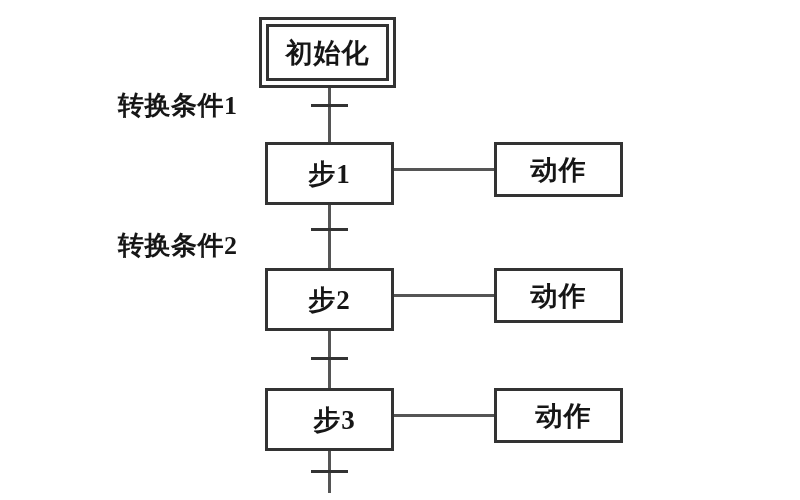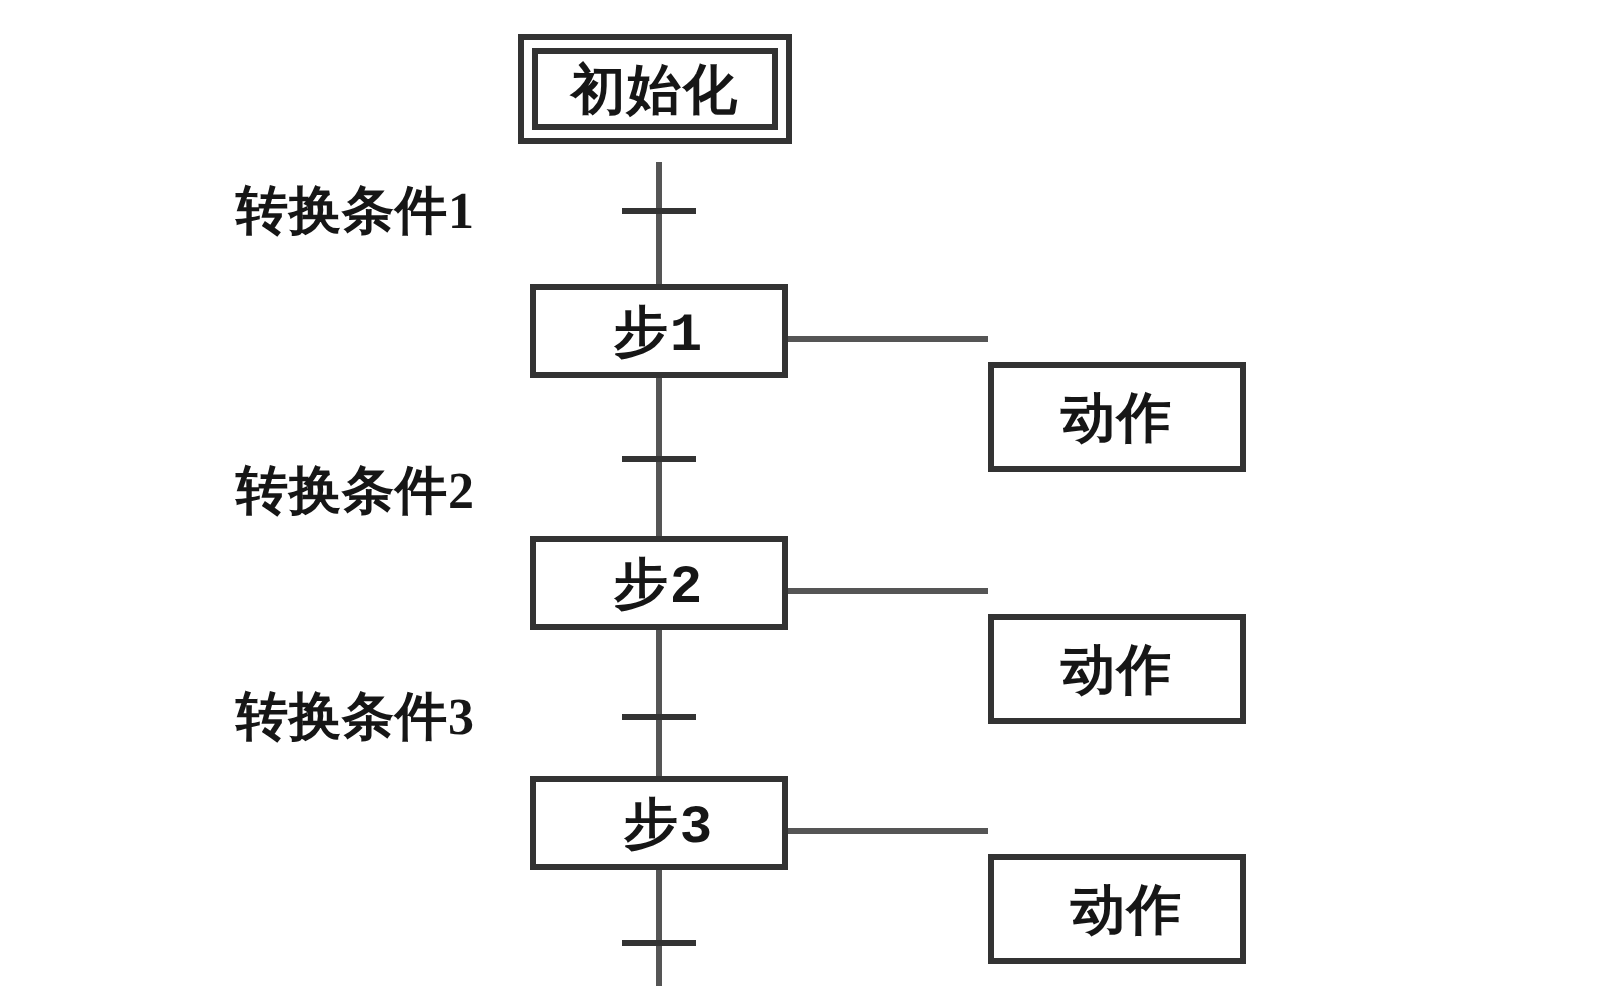--- a/index.html
+++ b/index.html
@@ -63,45 +63,43 @@
     align-items: center;
     justify-content: center;
     font-size: 27px;
     z-index: 1;
     letter-spacing: 1px;
   }
   .init-outer {
     left: 259px;
     top: 17px;
     width: 137px;
-    height: 55px;
+    height: 71px;
   }
   .init-inner {
     position: absolute;
     box-sizing: border-box;
     left: 4px;
     top: 4px;
     right: 4px;
     bottom: 4px;
     border: 3px solid var(--border, #333333);
     display: flex;
     align-items: center;
     justify-content: center;
   }
   .step {
     left: 265px;
     width: 129px;
-    height: 47px;
-    font-family: Liberation Mono, monospace;
+    height: 63px;
   }
   .action {
     left: 494px;
     width: 129px;
     height: 55px;
-    margin-top: 39px;
   }
   .row1 { top: 142px; }
   .row2 { top: 268px; }
   .row3 { top: 388px; padding-left: 10px; }
   .conn1 { top: 168px; }
   .conn2 { top: 294px; }
   .conn3 { top: 414px; }
   .tick1 { top: 104px; }
   .tick2 { top: 228px; }
   .tick3 { top: 357px; }
@@ -142,21 +140,20 @@
   <div class="t-label tl2">转换条件2</div>
 
   <div class="box step row2">
     <span>步2</span>
   </div>
   <div class="box action row2">
     <span>动作</span>
   </div>
 
   <div class="tick tick3"></div>
-  <div class="t-label tl3">转换条件3</div>
 
   <div class="box step row3">
     <span>步3</span>
   </div>
   <div class="box action row3">
     <span>动作</span>
   </div>
 
   <div class="tick tick4"></div>
 

